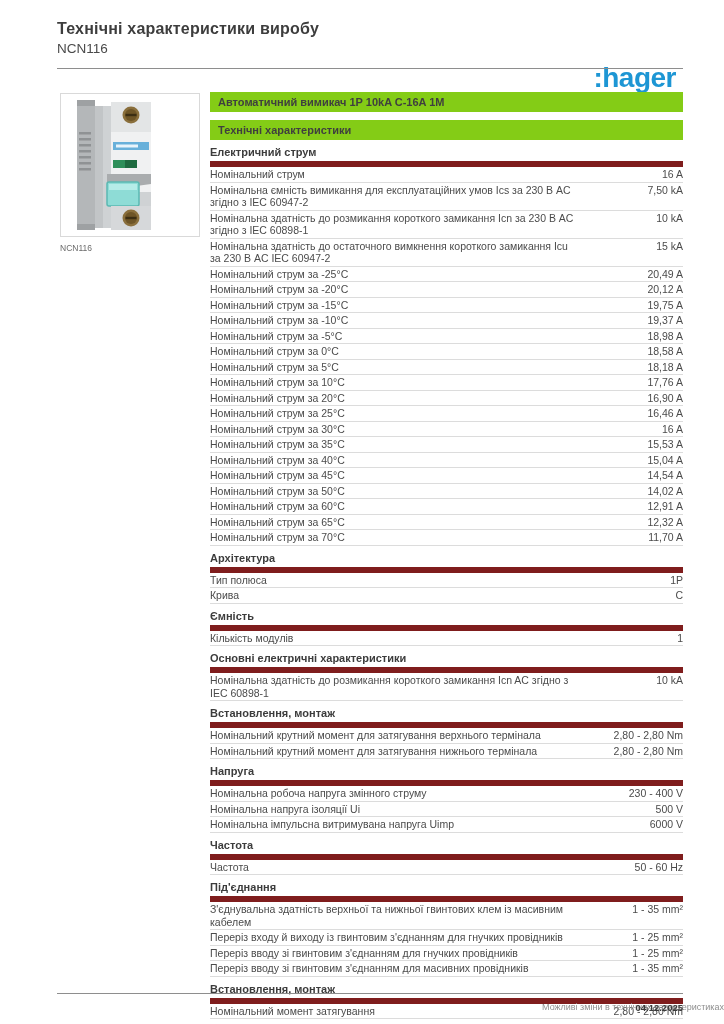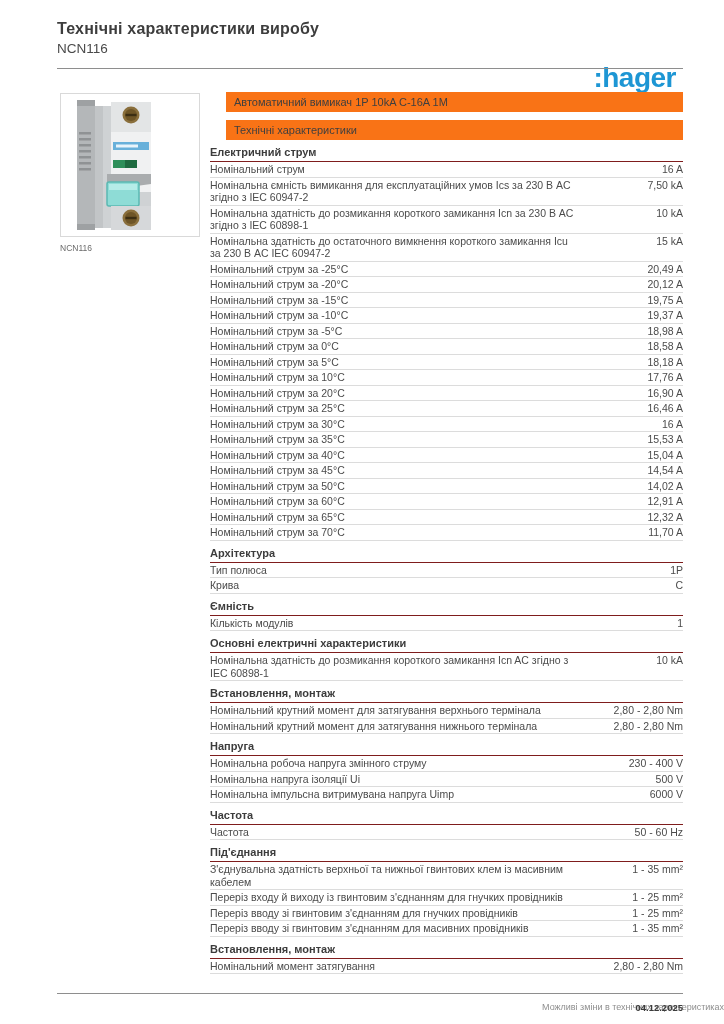--- a/index.html
+++ b/index.html
@@ -12,26 +12,26 @@
   .doc-subtitle { position:absolute; left:57px; top:41px; font-size:13.5px; color:#4a4a4a; }
   .brand-logo { position:absolute; right:48px; top:22px; font-size:28px; font-weight:bold; color:#1d96d4; letter-spacing:-0.5px;margin-top:40px; }
   .header-rule { position:absolute; left:57px; right:41px; top:68px; height:1px; background:#8e8e8e; }
 
   
   .product-box { position:absolute; left:60px; top:93px; width:140px; height:144px; border:1px solid #d9d9d9; background:#fff; }
   .product-caption { position:absolute; left:60px; top:243px; font-size:8.5px; color:#6b6b6b; }
 
   
   .content { position:absolute; left:210px; top:92px; width:473px; }
-  .band { background:#f97316; font-size:11px; font-weight:normal; color:#3f3f3f; padding:4px 8px; line-height:12px;margin-left:16px; }
+  .band { background:#84cc16; font-size:11px; font-weight:bold; color:#3f3f3f; padding:4px 8px; line-height:12px; }
   .band + .band { margin-top:8px; }
   .bands { margin-bottom:4px; }
 
   .section { margin-top:6px; }
-  .section-title { font-size:11px; font-weight:bold; color:#3c3c3c; line-height:13px; padding-bottom:2px; border-bottom:1px solid #7f1d1d; }
+  .section-title { font-size:11px; font-weight:bold; color:#3c3c3c; line-height:13px; padding-bottom:2px; border-bottom:6px solid #7f1d1d; }
   .spec-row { display:flex; justify-content:space-between; align-items:flex-start; border-bottom:1px solid #dcdcdc; padding:1px 0;gap:39px; }
   .spec-label { font-size:10.5px; color:#4b4b4b; line-height:12.5px; max-width:78%; }
   .spec-value { font-size:10.5px; color:#4b4b4b; line-height:12.5px; white-space:nowrap; text-align:right; padding-left:8px; }
 
   
   .footer-rule { position:absolute; left:57px; right:41px; top:993px; height:1px; background:#8e8e8e; }
   .footer-site { position:absolute; left:57px; top:1046px; font-size:11px; font-weight:bold; color:#3c3c3c; }
   .footer-note { position:absolute; left:0; right:0; top:1002px; text-align:right; font-size:9px; color:#8f8f8f; }
   .footer-date { position:absolute; right:41px; top:1002px; font-size:9.5px; font-weight:bold; color:#3c3c3c; }
 </style>

